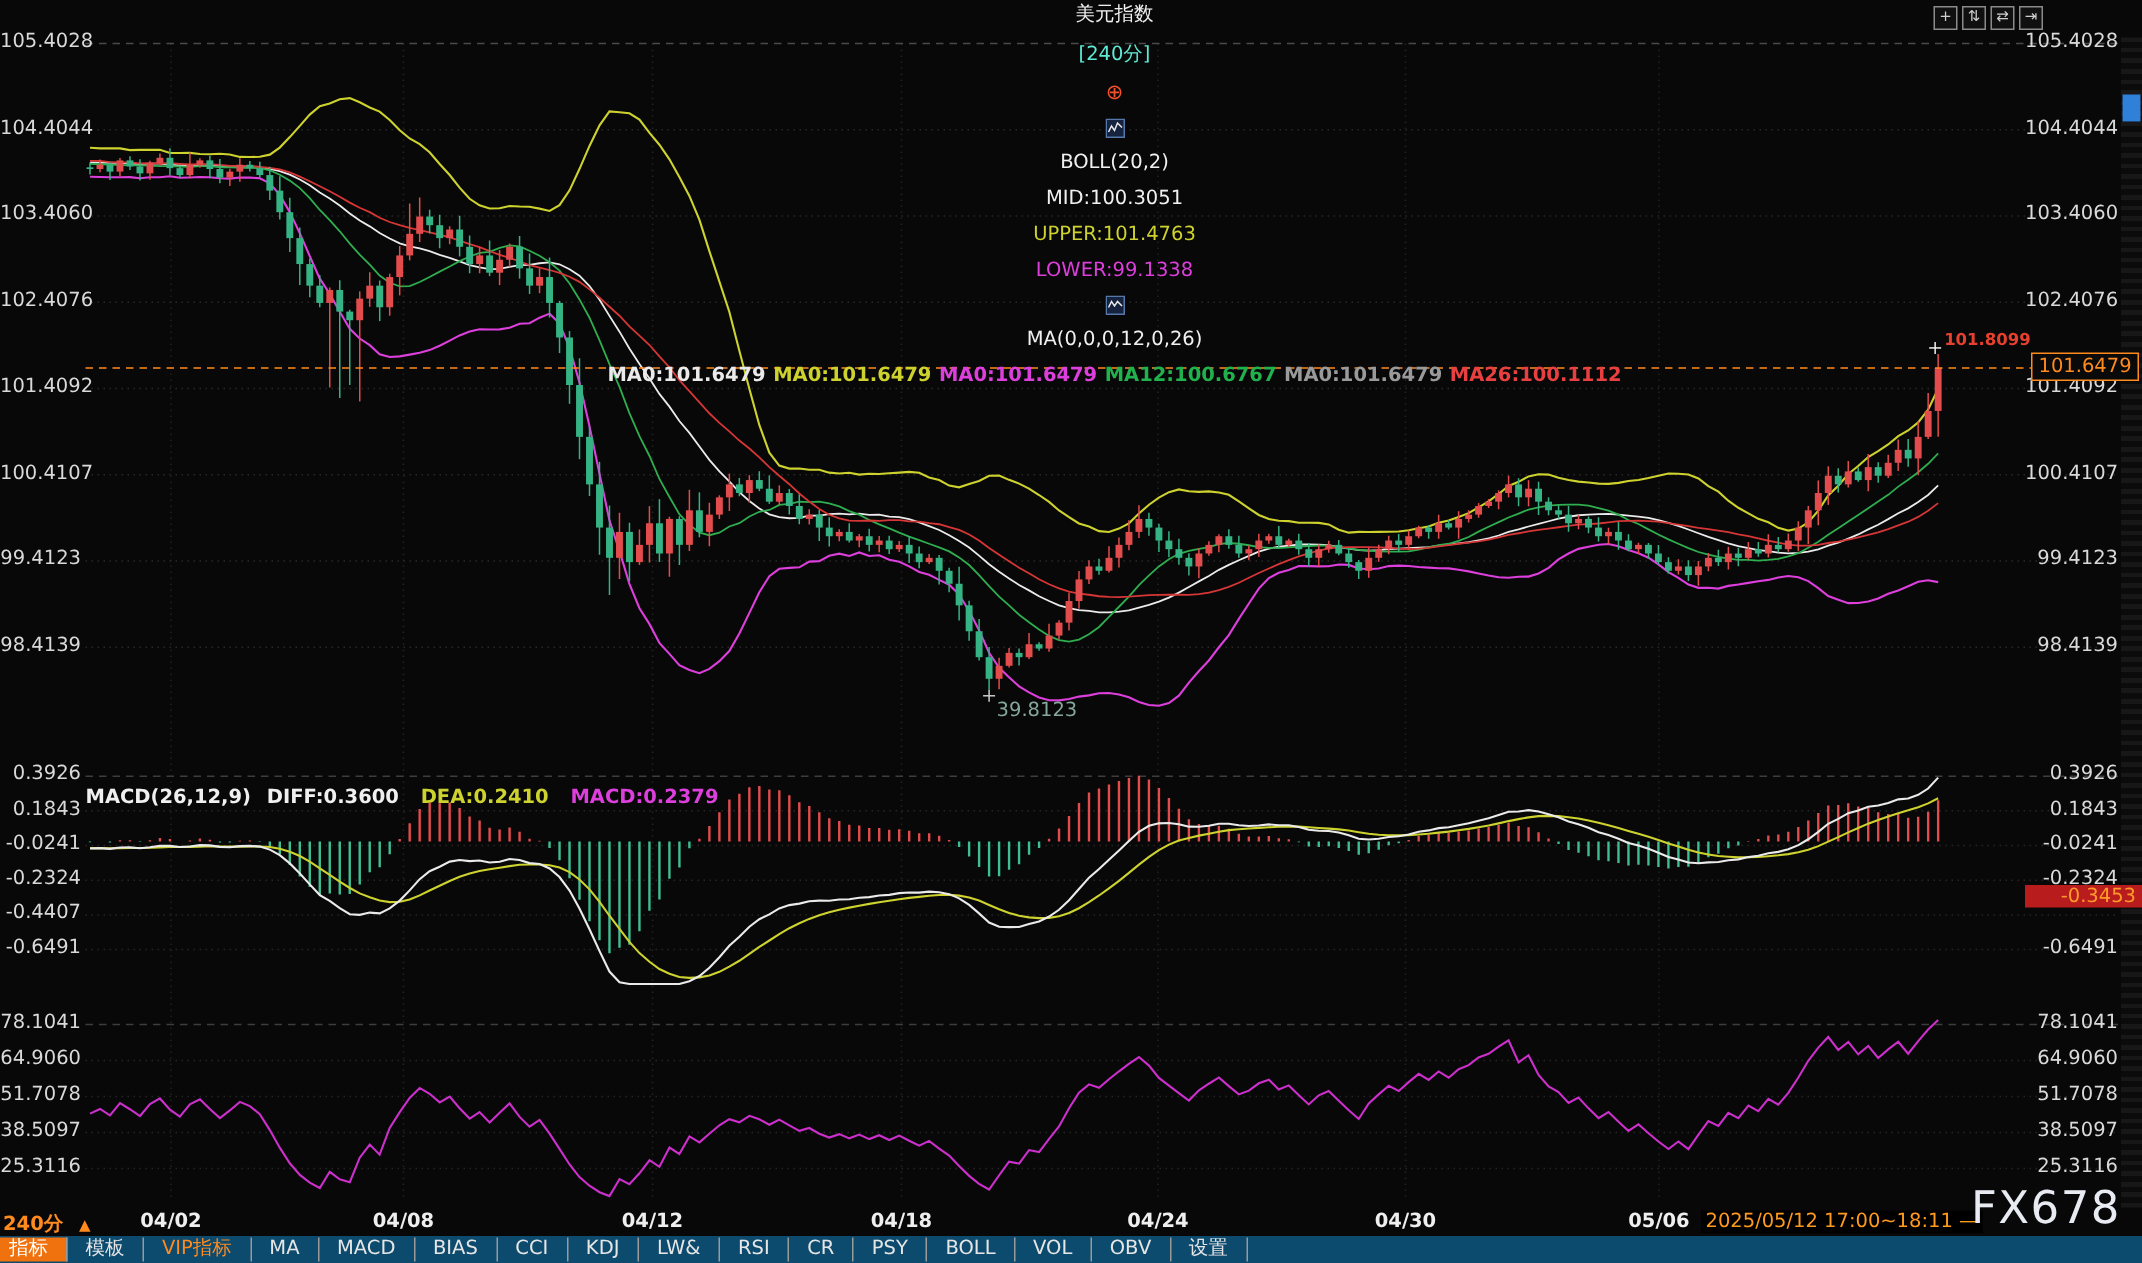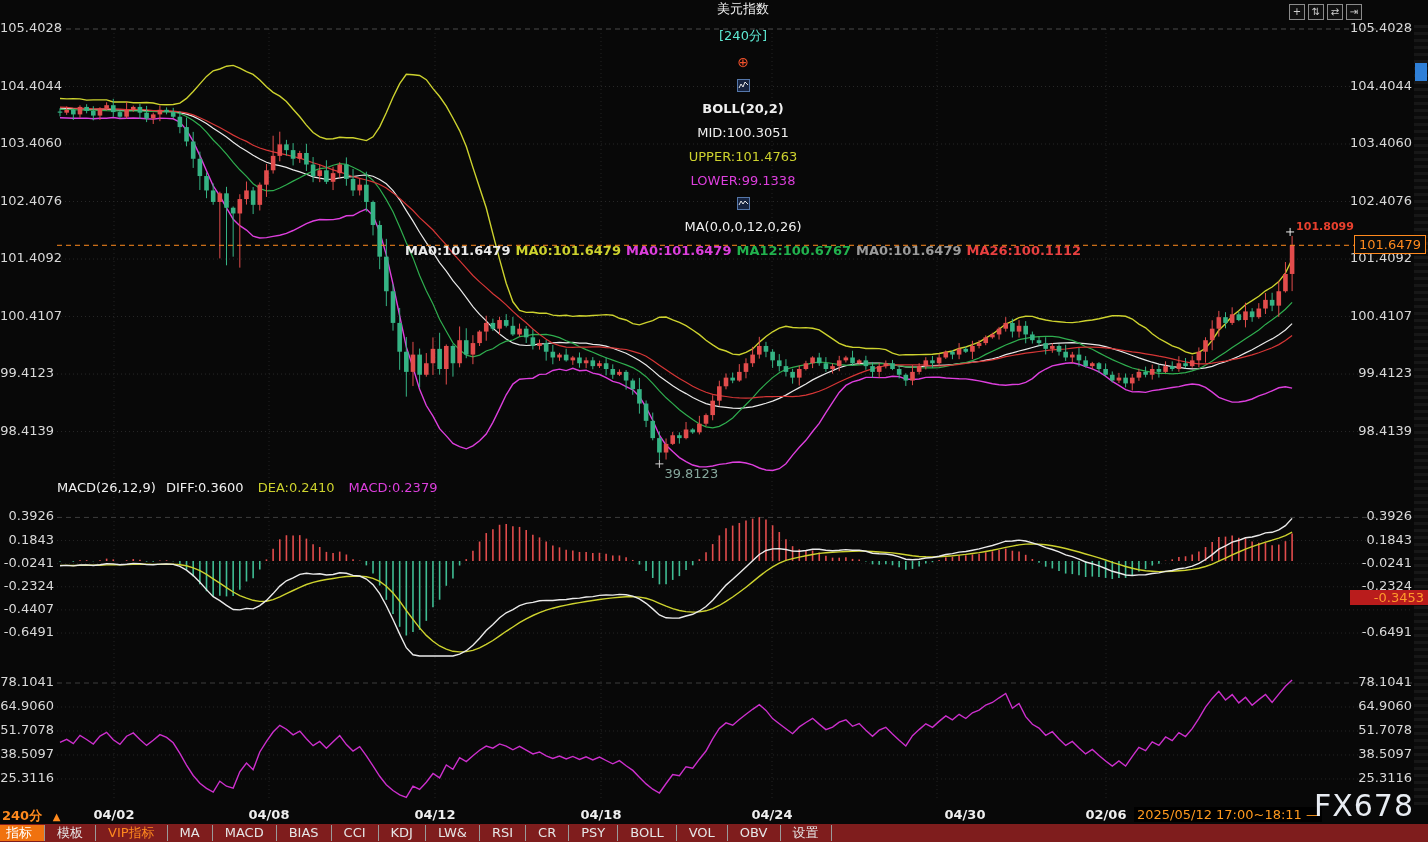--- a/index.html
+++ b/index.html
@@ -17,21 +17,21 @@
   .axis-l{left:0;width:54px;text-align:right;font-size:13px;color:#d9d9d9;}
   .axis-r{left:1350px;width:62px;text-align:right;font-size:13px;color:#d9d9d9;}
   .axis-hl{background:#b91c1c;color:#ff9a2a;padding:0 12px;}
   .ptitle{font-size:13px;}
   .pricebox{left:1354px;border:1px solid #ff8a1e;color:#ff8a1e;background:#0a0a0a;
             font-size:13px;padding:1px 4px;}
   .datelbl{top:807px;transform:translateX(-50%);font-size:13px;font-weight:bold;color:#efefef;}
   .session{top:807px;font-size:13px;color:#ff9a1e;background:#000;padding:0 3px;}
   .wm{right:14px;top:788px;font-size:30px;color:#e8ecf2;letter-spacing:1px;z-index:4;}
   .periodlbl{left:2px;top:807px;font-size:13px;font-weight:bold;color:#ff8a1e;}
-  .toolbar{left:0;top:824px;width:1428px;height:18px;background:#7f1d1d;display:flex;align-items:center;z-index:5;}
+  .toolbar{left:0;top:824px;width:1428px;height:18px;background:#0c4a6e;display:flex;align-items:center;z-index:5;}
   .tab{padding:0 12px;font-size:13px;color:#e6e6e6;border-right:1px solid #9a9a9a;
        height:16px;line-height:16px;cursor:default;}
   .tab.active{background:#f0720f;color:#fff;margin-left:-10px;padding-left:16px;}
   .tab.vip{color:#ff8a1e;}
   .scrollstrip{left:1414px;top:25px;width:14px;height:780px;z-index:2;
       background:repeating-linear-gradient(180deg,#171717 0 3px,#0b0b0b 3px 7px);}
   .scrollthumb{left:1415px;top:63px;width:12px;height:18px;background:#2f80d8;z-index:3;}
   .hl-high{font-size:11px;font-weight:bold;color:#e8402e;}
   .hl-low{font-size:13px;color:#86a79c;}
 </style>
@@ -651,21 +651,21 @@
     </svg>
 
   <div class="ov hdr">
     <span style="color:#f0f0f0;">美元指数</span>
     <span style="color:#5eead4;">[240分]</span>
     <span style="color:#f0512c;font-size:14px;">⊕</span>
     <span class="chip"><svg width="13" height="13">
           <rect x="0.5" y="0.5" width="12" height="12" fill="#16233f" stroke="#5577aa"></rect>
           <path d="M2 9 L4 5 L6 8 L8 3 L11 6" stroke="#e8e8e8" fill="none" stroke-width="1"></path>
         </svg></span>
-    <span style="color:#f0f0f0;font-weight:bold;">BOLL(20,2)</span>
+    <span style="color:#f0f0f0;">BOLL(20,2)</span>
     <span style="color:#f0f0f0;">MID:100.3051</span>
     <span style="color:#cdd22e;">UPPER:101.4763</span>
     <span style="color:#dd3fdd;">LOWER:99.1338</span>
     <span class="chip"><svg width="13" height="13">
           <rect x="0.5" y="0.5" width="12" height="12" fill="#16233f" stroke="#5577aa"></rect>
           <path d="M2 8 L4 4 L6 7 L8 4 L11 7" stroke="#e8e8e8" fill="none" stroke-width="1"></path>
         </svg></span>
     <span style="color:#f0f0f0;">MA(0,0,0,12,0,26)</span>
     <span id="ma-legend" style="display:inline-flex;gap:5px;font-weight:bold;">
         <span style="color: rgb(234, 234, 234);">MA0:101.6479</span>
@@ -718,21 +718,21 @@
       <div class="ov axis-l" style="top: 697.994px;">64.9060</div>
       <div class="ov axis-r" style="top: 697.994px;">64.9060</div>
       <div class="ov axis-l" style="top: 721.988px;">51.7078</div>
       <div class="ov axis-r" style="top: 721.988px;">51.7078</div>
       <div class="ov axis-l" style="top: 745.983px;">38.5097</div>
       <div class="ov axis-r" style="top: 745.983px;">38.5097</div>
       <div class="ov axis-l" style="top: 769.977px;">25.3116</div>
       <div class="ov axis-r" style="top: 769.977px;">25.3116</div>
     </div>
 
-  <div class="ov ptitle" style="left:57px;top:480px;">
+  <div class="ov ptitle" style="left:57px;top:524px;font-weight:bold;">
     <span style="color:#f0f0f0;">MACD(26,12,9)</span>
     <span style="color:#f0f0f0;margin-left:6px;">DIFF:0.3600</span>
     <span style="color:#cdd22e;margin-left:10px;">DEA:0.2410</span>
     <span style="color:#dd3fdd;margin-left:10px;">MACD:0.2379</span>
   </div>
 
 
   <div class="ov pricebox" id="price-box" style="top: 235.282px;">101.6479</div>
   <div class="ov hl-high" id="high-label" style="left: 1296.1px; top: 219.951px;">101.8099</div>
   <div class="ov hl-low" id="low-label" style="left: 664.4px; top: 465.86px;">39.8123</div>
@@ -740,22 +740,22 @@
   <div class="ov periodlbl">
     <span>240分</span>
     <span style="font-size:10px;margin-left:6px;">▲</span>
   </div>
   <div id="date-labels">
       <div class="ov datelbl" style="left: 114px;">04/02</div>
       <div class="ov datelbl" style="left: 269px;">04/08</div>
       <div class="ov datelbl" style="left: 435px;">04/12</div>
       <div class="ov datelbl" style="left: 601px;">04/18</div>
       <div class="ov datelbl" style="left: 772px;">04/24</div>
-      <div class="ov datelbl" style="left: 937px; margin-left: 28px;">04/30</div>
-      <div class="ov datelbl" style="left: 1106px;">02/06</div>
+      <div class="ov datelbl" style="left: 937px;">04/30</div>
+      <div class="ov datelbl" style="left: 1106px;">05/06</div>
     </div>
   <div class="ov session" style="left:1134px;">2025/05/12 17:00~18:11 —</div>
   <div class="ov wm">FX678</div>
 
   <div class="ov scrollstrip"></div>
   <div class="ov scrollthumb"></div>
 
   <div class="toolbar ov" id="toolbar">
       <div class="tab active">指标</div>
       <div class="tab">模板</div>

